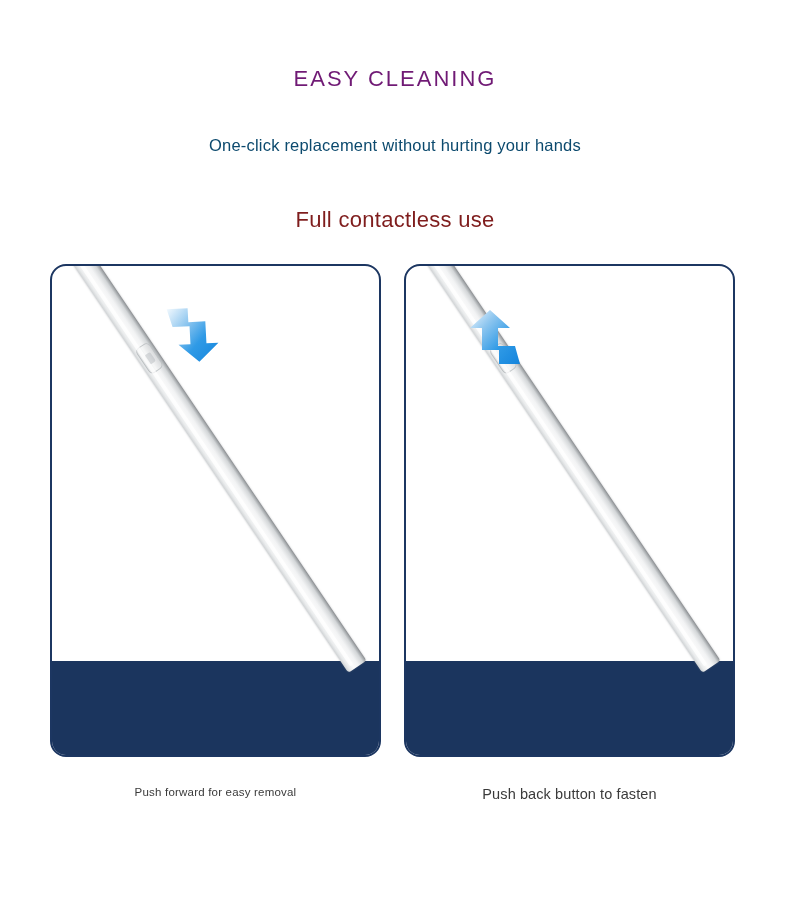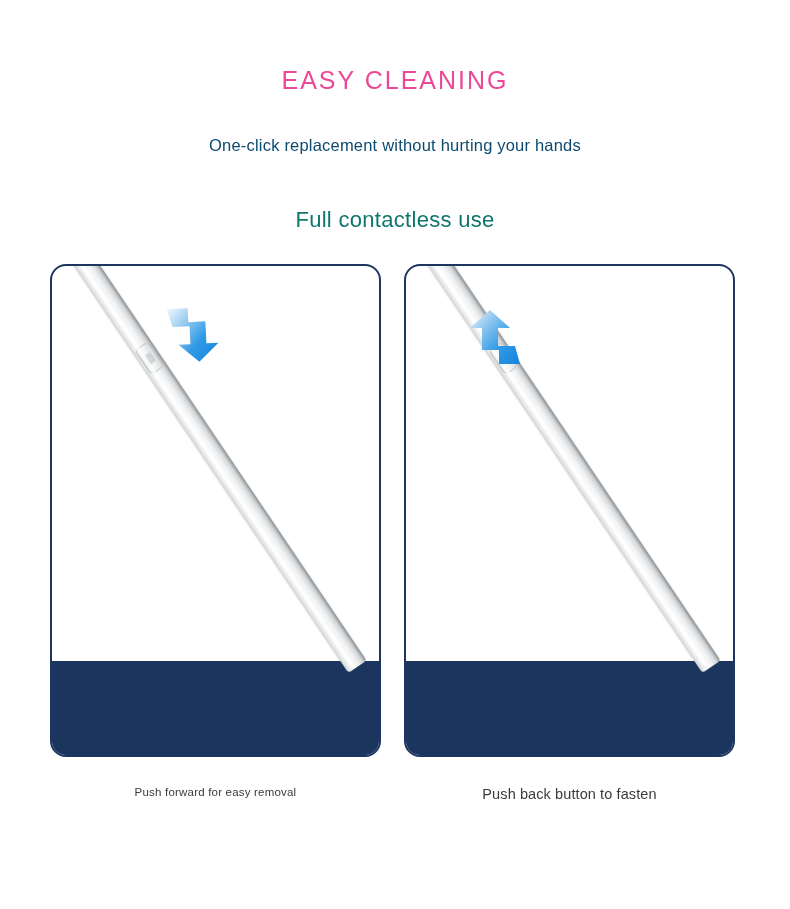--- a/index.html
+++ b/index.html
@@ -29,24 +29,24 @@
     top: 0;
     width: 790px;
     text-align: center;
   }
 
   .title {
     position: absolute;
     left: 0;
     top: 66px;
     width: 790px;
-    font-size: 25px;
+    font-size: 22px;
     font-weight: 400;
     letter-spacing: 2.0px;
-    color: #ec4899;
+    color: #701a75;
     font-family: "Liberation Sans", sans-serif;
   }
 
   .subtitle {
     position: absolute;
     left: 0;
     top: 136px;
     width: 790px;
     font-size: 16.5px;
     font-weight: 400;
@@ -55,21 +55,21 @@
   }
 
   .section-heading {
     position: absolute;
     left: 0;
     top: 207px;
     width: 790px;
     font-size: 22px;
     font-weight: 400;
     letter-spacing: 0.3px;
-    color: #0f766e;
+    color: #7f1d1d;
   }
 
   
   .panels {
     position: absolute;
     left: 0;
     top: 0;
     width: 790px;
     height: 909px;
   }

